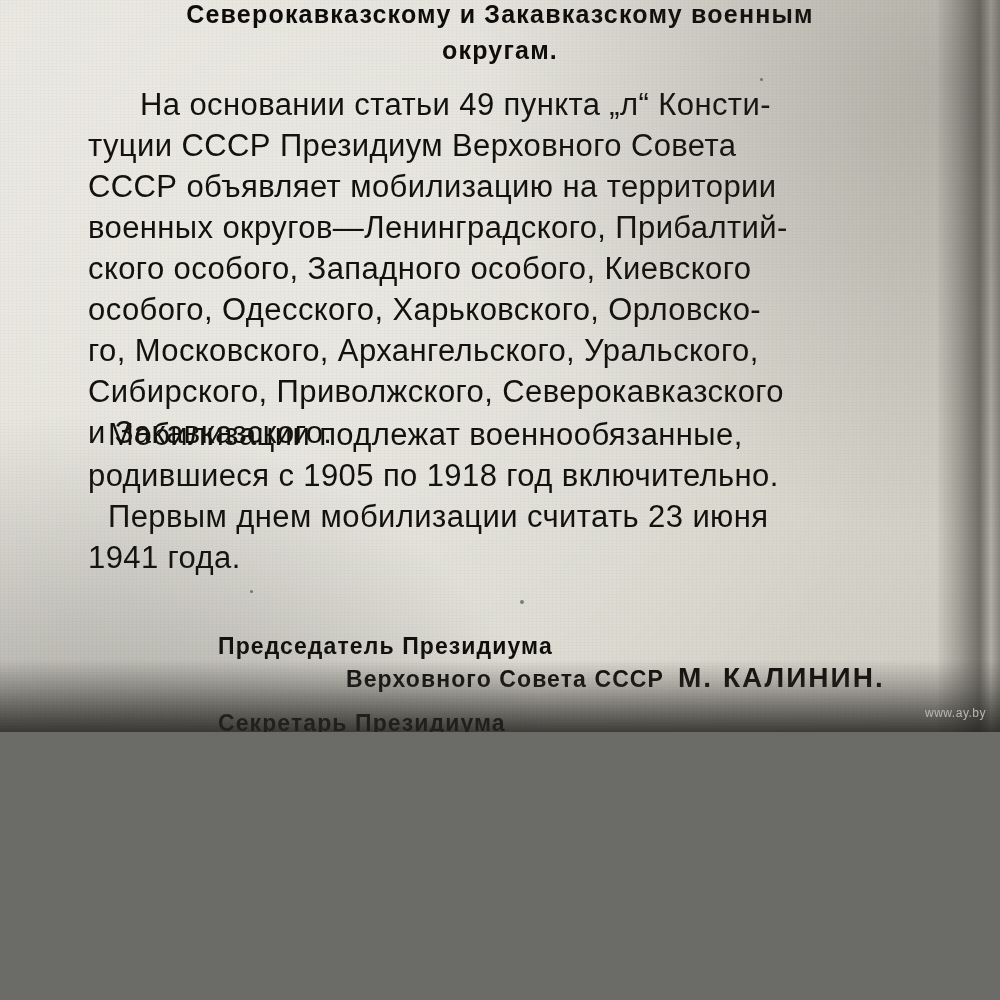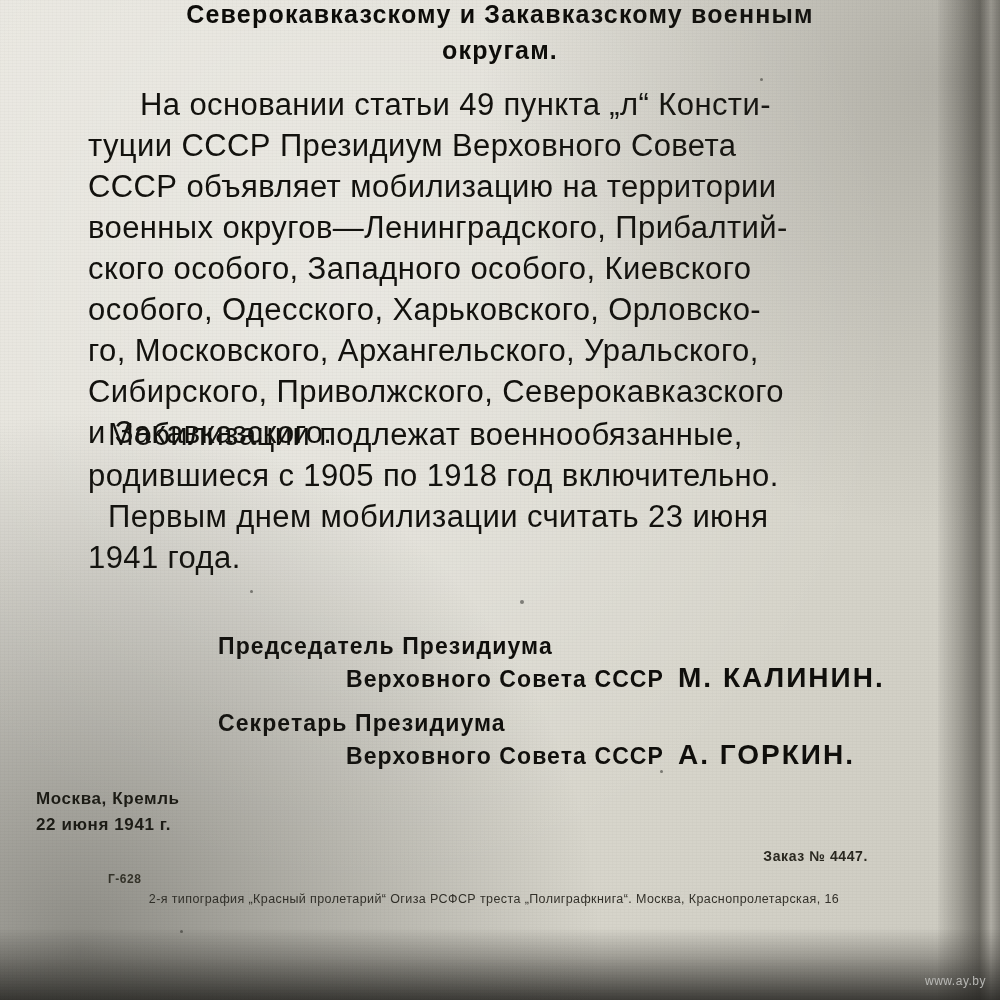--- a/index.html
+++ b/index.html
@@ -3,21 +3,21 @@
 <meta charset="utf-8">
 <style>
   html, body {
     margin: 0;
     padding: 0;
     background: #6b6b67;
   }
   #page {
     position: relative;
     width: 1000px;
-    height: 1000px;
+    height: 732px;
     overflow: hidden;
     background: #8a8a84;
     font-family: "Liberation Sans", sans-serif;
   }
 
   
   .paper {
     position: absolute;
     left: 0;
     top: 0;

